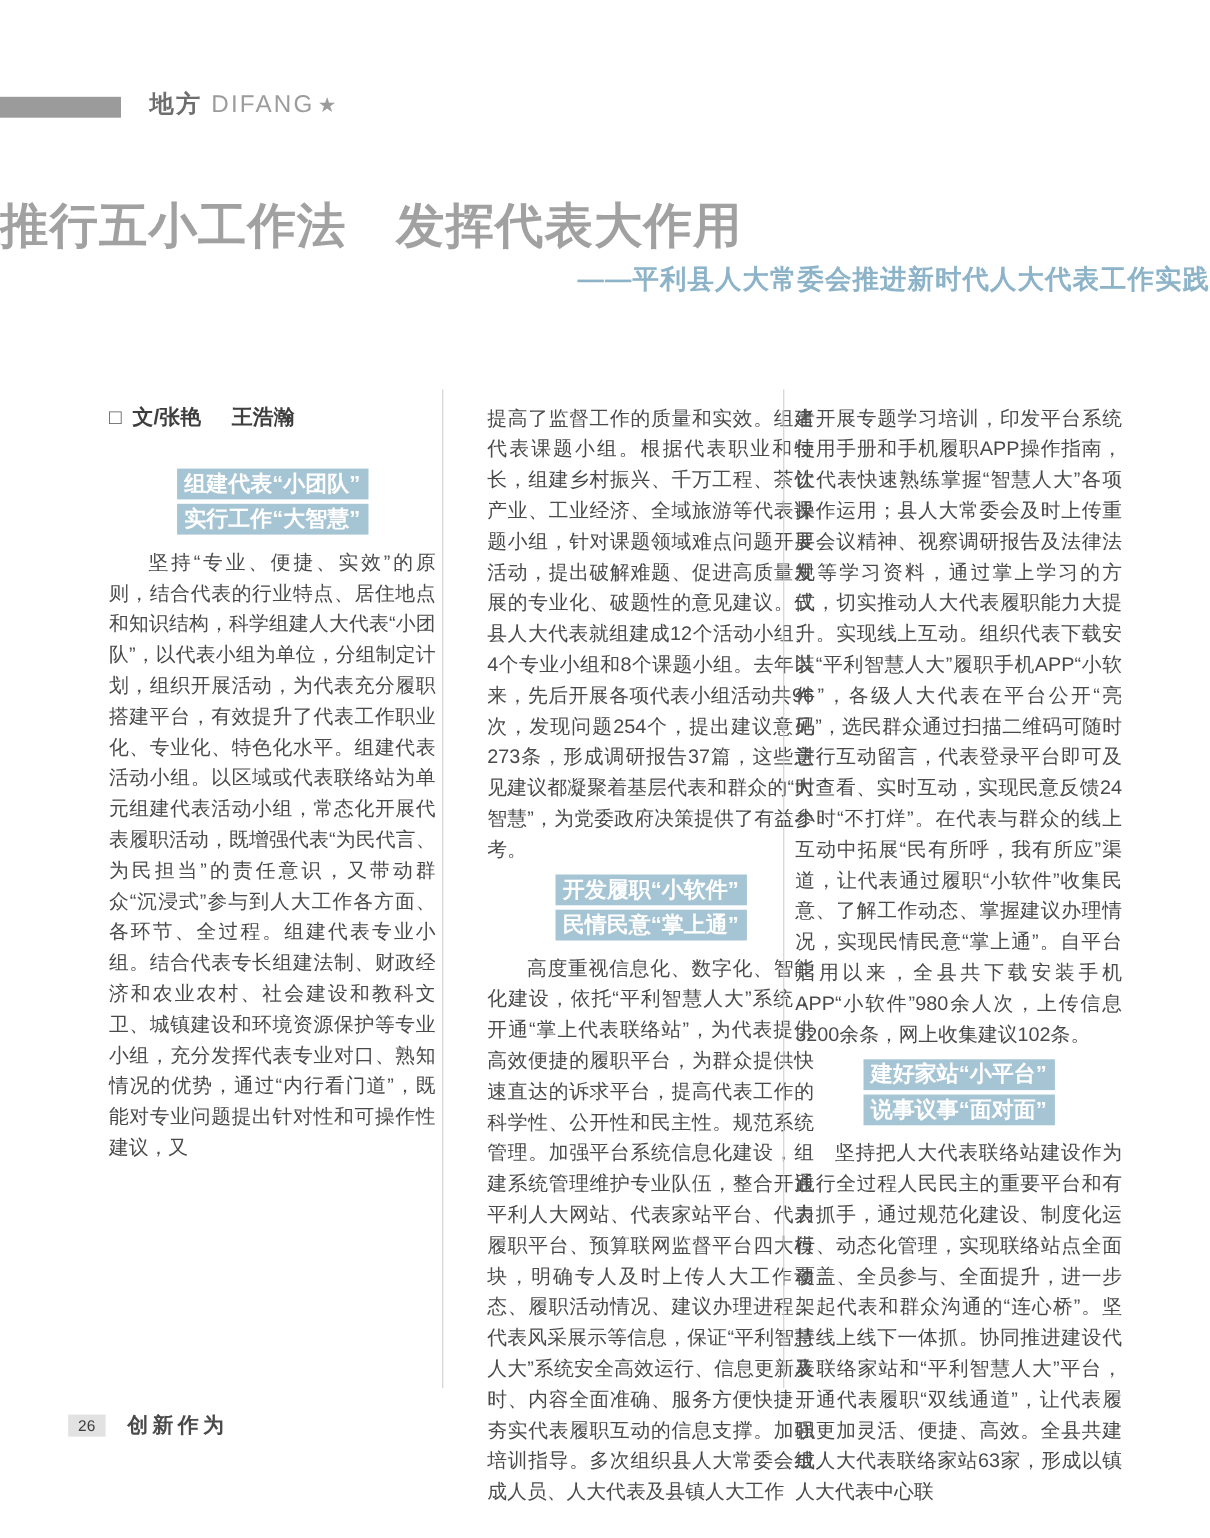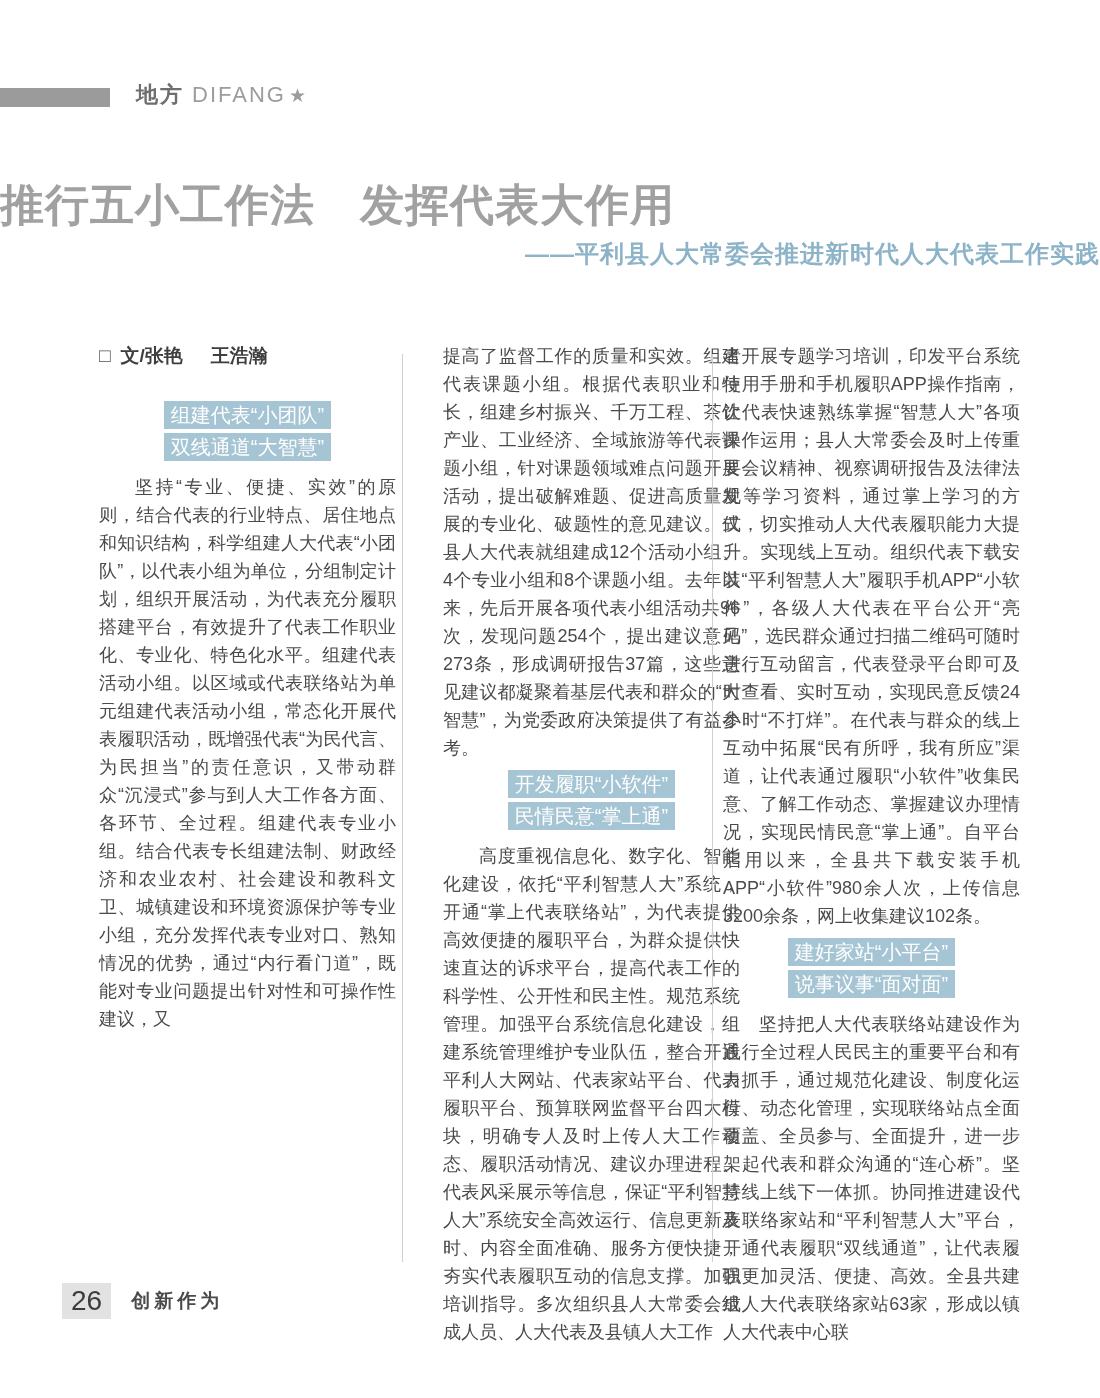--- a/index.html
+++ b/index.html
@@ -17,40 +17,40 @@
   .title {
     position:absolute; top:176px; left:0; width:1100px; margin:0; text-align:left;
     font-size:44px; font-weight:bold; color:#a1a1a1; letter-spacing:1px;
   }
   .subtitle {
     position:absolute; top:238px; left:0; width:1100px; text-align:right; text-indent:150px;
     font-size:24px; font-weight:bold; color:#8cb3c7; letter-spacing:1px;
   }
   
   .col {
-    position:absolute; top:342px; width:297px;
+    position:absolute; top:366px; width:297px;
     font-size:18px; line-height:28px; color:#4a4a4a; text-align:justify;
   }
   .col1 { left:99px; } .col2 { left:412px;margin-left:31px; } .col3 { left:723px; }
   .vline { position:absolute; top:354px; height:908px; width:1px; background:#cfcfcf; }
   .v1 { left:402px; } .v2 { left:712px; }
   .byline { font-size:19px; font-weight:bold; color:#3e3e3e; margin:0 0 30px 0; white-space:nowrap; }
   .byline .marker { margin-right:10px; font-weight:normal; color:#555; }
   .byline .author2 { margin-left:28px; }
   .col p { margin:0; padding:0; }
   .col p.indent { text-indent:2em; }
   .subhead { text-align:center; margin:7px 0 9px 0; }
   .subhead .line-wrap { line-height:32px; }
   .subhead .line {
-    display:inline-block; background:#a6c5d4; color:#ffffff; font-weight:normal;
+    display:inline-block; background:#a6c5d4; color:#ffffff; font-weight:bold;
     font-size:20px; line-height:28px; padding:0 7px;
   }
   
   .footer { position:absolute; left:62px; top:1283px; display:flex; align-items:center; }
-  .pagenum { display:inline-block; background:#e2e2e2; color:#3c3c3c; font-size:28px; padding:2px 9px; }
+  .pagenum { display:inline-block; background:#e2e2e2; color:#3c3c3c; font-size:14px; padding:2px 9px; }
   .journal { margin-left:20px; font-size:19px; font-weight:bold; color:#4a4a4a; letter-spacing:4px; }
 </style>
 </head>
 <body>
 
 <div class="page">
 
   <div class="section-bar"></div>
   <div class="section-label">
     <span class="cn">地方</span><span class="en">DIFANG</span><span class="star">★</span>
@@ -58,21 +58,21 @@
 
   <h1 class="title">推行五小工作法　发挥代表大作用</h1>
   <div class="subtitle">——平利县人大常委会推进新时代人大代表工作实践</div>
 
   <div class="col col1">
     <div class="byline">
       <span class="marker">□</span><span class="author1">文/张艳</span><span class="author2">王浩瀚</span>
     </div>
     <div class="subhead">
       <div class="line-wrap"><span class="line">组建代表“小团队”</span></div>
-      <div class="line-wrap"><span class="line">双线通道“大智慧”</span></div>
+      <div class="line-wrap"><span class="line">实行工作“大智慧”</span></div>
     </div>
     <p class="indent">坚持“专业、便捷、实效”的原则，结合代表的行业特点、居住地点和知识结构，科学组建人大代表“小团队”，以代表小组为单位，分组制定计划，组织开展活动，为代表充分履职搭建平台，有效提升了代表工作职业化、专业化、特色化水平。组建代表活动小组。以区域或代表联络站为单元组建代表活动小组，常态化开展代表履职活动，既增强代表“为民代言、为民担当”的责任意识，又带动群众“沉浸式”参与到人大工作各方面、各环节、全过程。组建代表专业小组。结合代表专长组建法制、财政经济和农业农村、社会建设和教科文卫、城镇建设和环境资源保护等专业小组，充分发挥代表专业对口、熟知情况的优势，通过“内行看门道”，既能对专业问题提出针对性和可操作性建议，又</p>
   </div>
 
   <div class="col col2">
     <p>提高了监督工作的质量和实效。组建代表课题小组。根据代表职业和特长，组建乡村振兴、千万工程、茶饮产业、工业经济、全域旅游等代表课题小组，针对课题领域难点问题开展活动，提出破解难题、促进高质量发展的专业化、破题性的意见建议。仅县人大代表就组建成12个活动小组、4个专业小组和8个课题小组。去年以来，先后开展各项代表小组活动共96次，发现问题254个，提出建议意见273条，形成调研报告37篇，这些意见建议都凝聚着基层代表和群众的“大智慧”，为党委政府决策提供了有益参考。</p>
     <div class="subhead">
       <div class="line-wrap"><span class="line">开发履职“小软件”</span></div>
       <div class="line-wrap"><span class="line">民情民意“掌上通”</span></div>
     </div>

